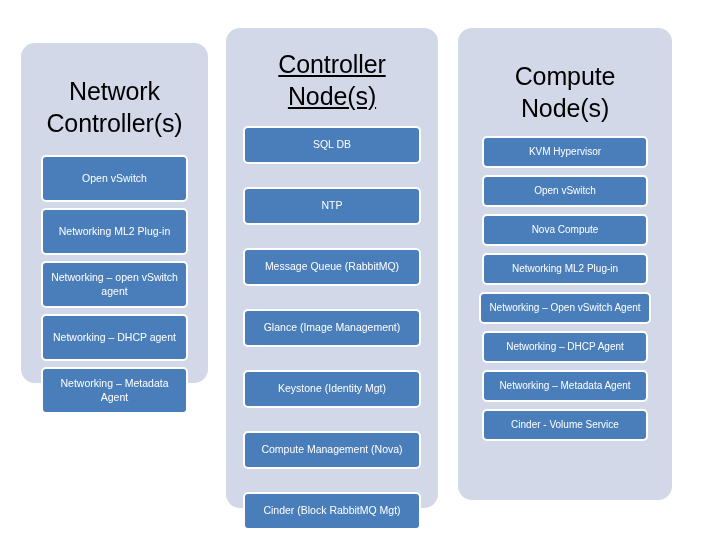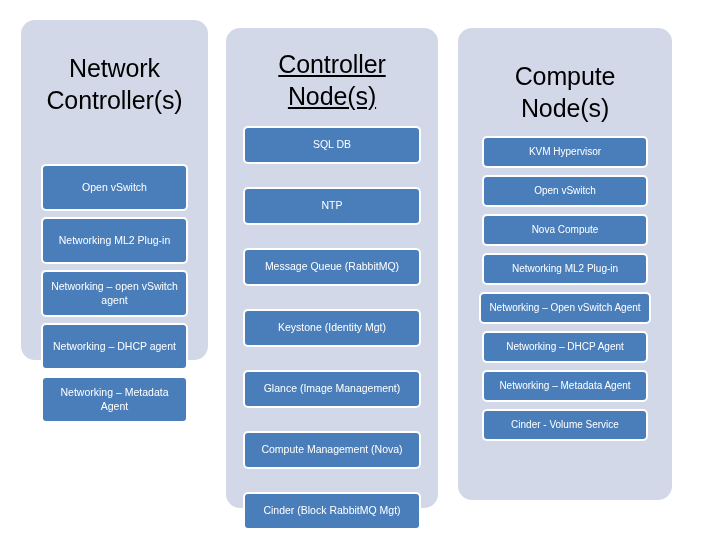--- a/index.html
+++ b/index.html
@@ -28,24 +28,23 @@
     border-radius: 14px;
     box-sizing: border-box;
     display: flex;
     flex-direction: column;
     align-items: center;
   }
 
   
   .panel-network {
     left: 21px;
-    top: 20px;
+    top: 43px;
     width: 187px;
     height: 340px;
-    gap: 32px;
   }
   .panel-controller {
     left: 226px;
     top: 28px;
     width: 212px;
     height: 480px;
   }
   .panel-compute {
     left: 458px;
     top: 28px;
@@ -157,24 +156,24 @@
       <div class="item">
         <span>SQL DB</span>
       </div>
       <div class="item">
         <span>NTP</span>
       </div>
       <div class="item">
         <span>Message Queue (RabbitMQ)</span>
       </div>
       <div class="item">
+        <span>Glance (Image Management)</span>
+      </div>
+      <div class="item">
         <span>Keystone (Identity Mgt)</span>
-      </div>
-      <div class="item">
-        <span>Glance (Image Management)</span>
       </div>
       <div class="item">
         <span>Compute Management (Nova)</span>
       </div>
       <div class="item">
         <span>Cinder (Block RabbitMQ Mgt)</span>
       </div>
     </div>
   </div>
 

